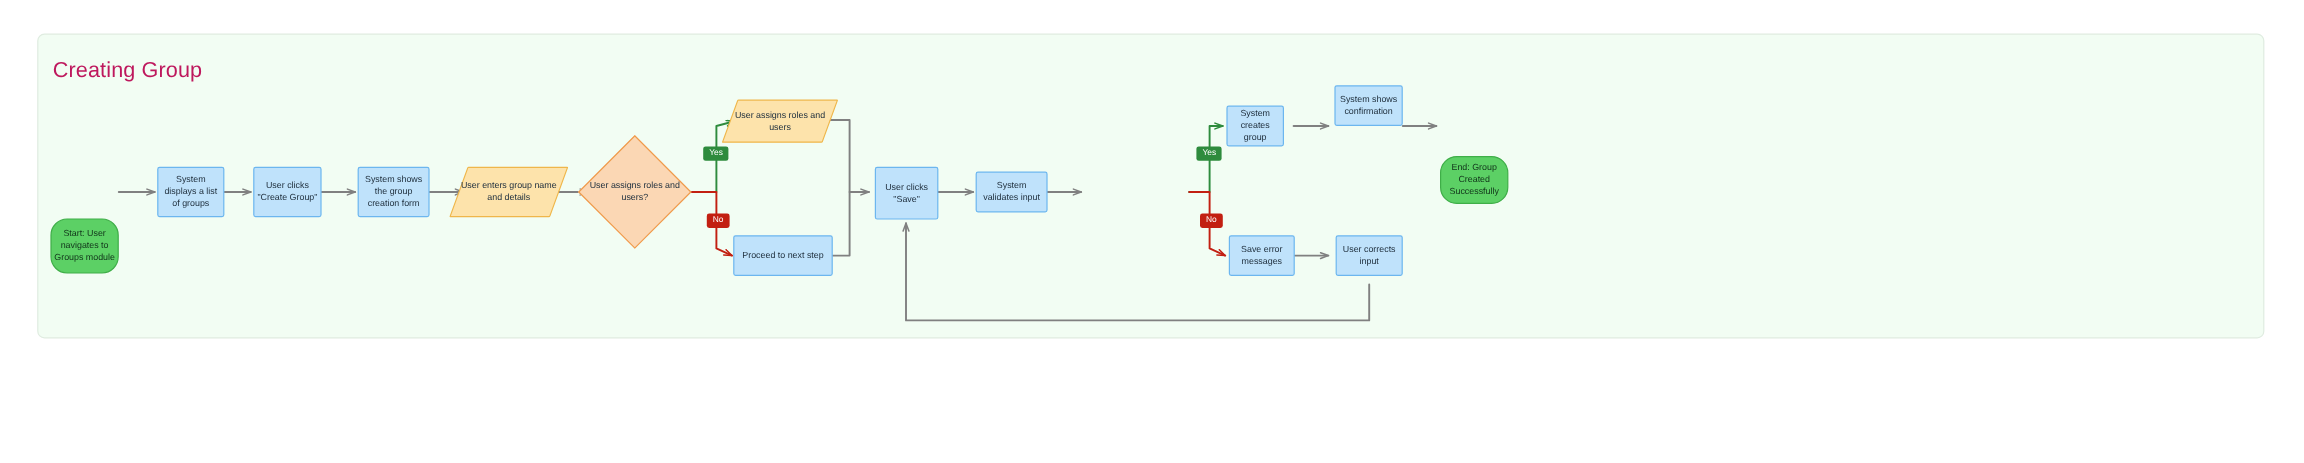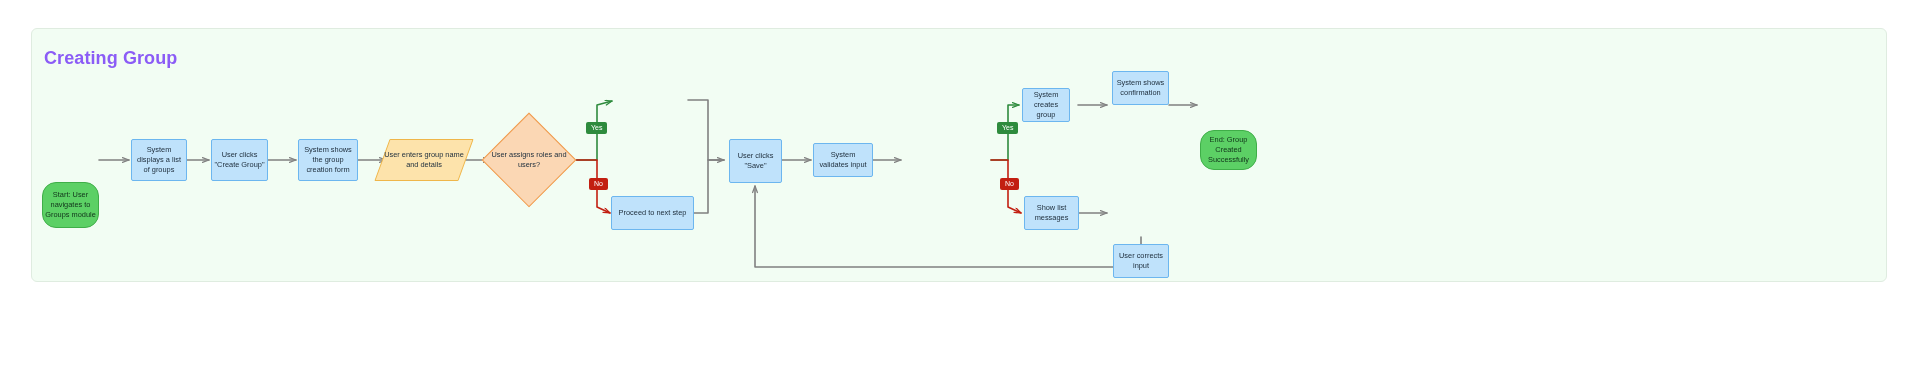--- a/index.html
+++ b/index.html
@@ -24,22 +24,22 @@
     background: #f2fdf3;
     border: 1px solid #dfece0;
     border-radius: 6px;
     box-sizing: border-box;
   }
   #title {
     position: absolute;
     left: 44px;
     top: 48px;
     font-size: 18px;
-    font-weight: bold;
-    color: #8b5cf6;
+    font-weight: normal;
+    color: #be185d;
     letter-spacing: 0.1px;
     z-index: 20;
   }
   .node {
     position: absolute;
     box-sizing: border-box;
     display: flex;
     align-items: center;
     justify-content: center;
     text-align: center;
@@ -197,20 +197,24 @@
   <div class="io-wrap" style="left:382px; top:139px; width:84px; height:42px;">
     <div class="io-shape"></div>
     <div class="io-text">User enters group name and details</div>
   </div>
 
   <div class="dec-wrap" style="left:483px; top:114px; width:92px; height:92px;">
     <div class="dec-shape"></div>
     <div class="dec-text">User assigns roles and users?</div>
   </div>
 
+  <div class="io-wrap" style="left:608px; top:83px; width:84px; height:36px;">
+    <div class="io-shape"></div>
+    <div class="io-text">User assigns roles and users</div>
+  </div>
 
   <div class="node proc" style="left:611px; top:196px; width:83px; height:34px;">
     <span>Proceed to next step</span>
   </div>
 
   <div class="node proc" style="left:729px; top:139px; width:53px; height:44px;">
     <span>User clicks "Save"</span>
   </div>
 
   <div class="node proc" style="left:813px; top:143px; width:60px; height:34px;">
@@ -224,24 +228,24 @@
 
   <div class="node proc" style="left:1112px; top:71px; width:57px; height:34px;">
     <span>System shows confirmation</span>
   </div>
 
   <div class="node term" style="left:1200px; top:85px; width:57px; height:40px;">
     <span>End: Group Created Successfully</span>
   </div>
 
   <div class="node proc" style="left:1024px; top:196px; width:55px; height:34px;">
-    <span>Show list messages</span>
-  </div>
-
-  <div class="node proc" style="left:1113px; top:196px; width:56px; height:34px;margin-top:48px;">
+    <span>Save error messages</span>
+  </div>
+
+  <div class="node proc" style="left:1113px; top:196px; width:56px; height:34px;">
     <span>User corrects input</span>
   </div>
 
   <div class="elabel yes" style="left:586px; top:122px;">Yes</div>
   <div class="elabel no" style="left:589px; top:178px;">No</div>
   <div class="elabel yes" style="left:997px; top:122px;">Yes</div>
   <div class="elabel no" style="left:1000px; top:178px;">No</div>
 
 </div>
 

